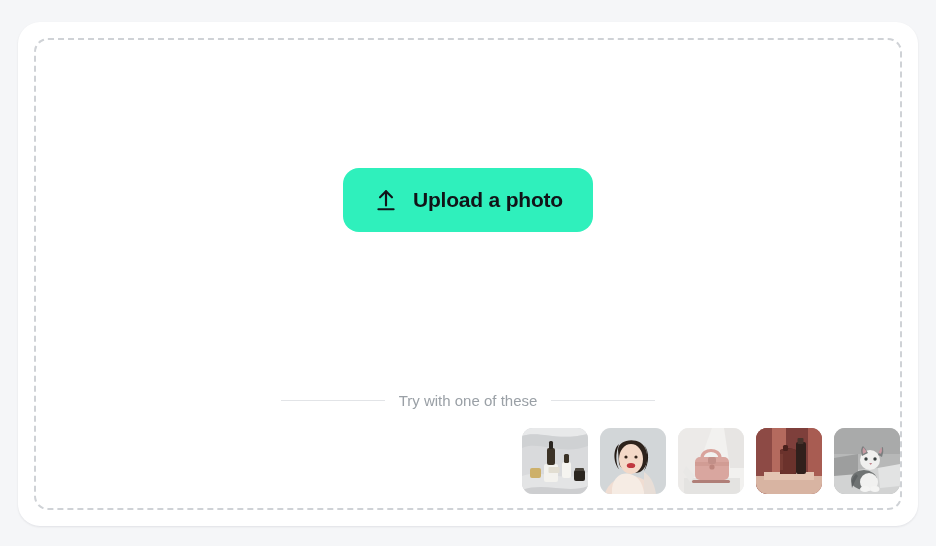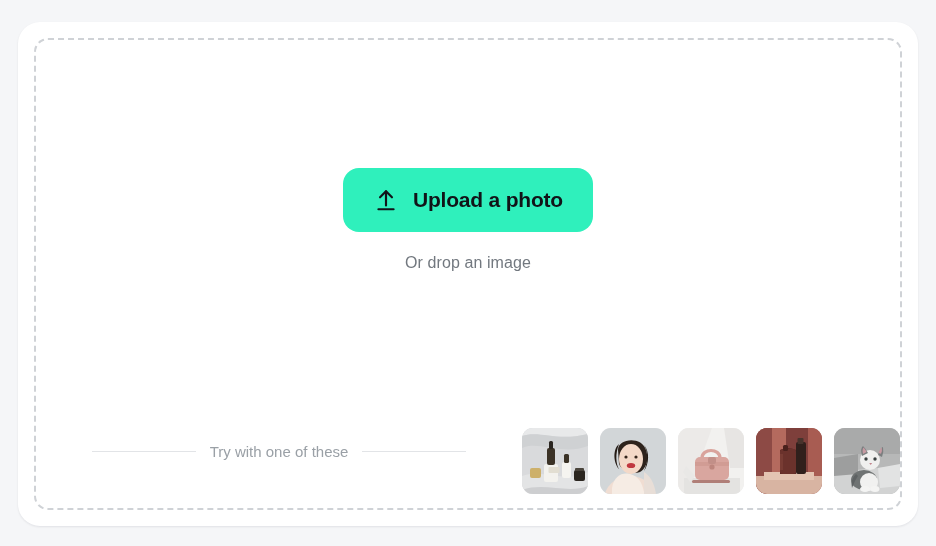--- a/index.html
+++ b/index.html
@@ -95,21 +95,22 @@
     letter-spacing: 0.1px;
   }
 
   
   .samples {
     position: absolute;
     left: 0;
     right: 0;
     bottom: 14px;
     display: flex;
-    align-items: center;
+    flex-direction: column;
+    align-items: flex-end;
   }
 
   .samples-heading {
     display: flex;
     align-items: center;
     justify-content: center;
     gap: 14px;
     width: 100%;
   }
 
@@ -161,21 +162,20 @@
           <span class="upload-icon">
             <svg viewBox="0 0 24 24" fill="none" stroke="#111418" stroke-width="2" stroke-linecap="round" stroke-linejoin="round" aria-hidden="true">
               <path d="M12 17 V4"></path>
               <path d="M6.5 9.5 L12 4 L17.5 9.5"></path>
               <path d="M5 20.5 H19"></path>
             </svg>
           </span>
           <span>Upload a photo</span>
         </button>
 
-        <div class="drop-hint">Or drop an image</div>
       </div>
 
       <div class="samples">
 
         <div class="samples-heading">
           <span class="samples-rule"></span>
           <span class="samples-label">Try with one of these</span>
           <span class="samples-rule"></span>
         </div>
 

